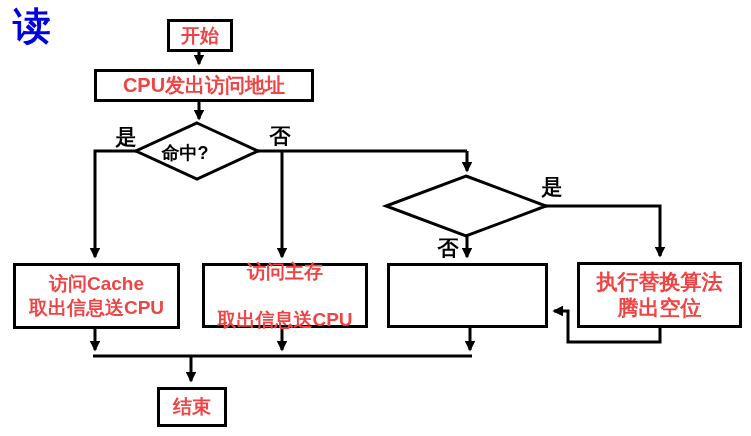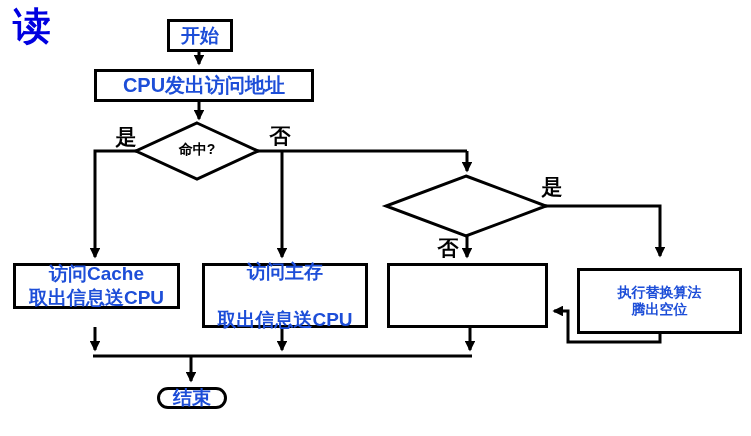--- a/index.html
+++ b/index.html
@@ -24,39 +24,39 @@
     position: absolute;
     box-sizing: border-box;
     border: 3px solid #000;
     background: #fff;
     display: flex;
     flex-direction: column;
     align-items: center;
     justify-content: center;
     text-align: center;
     font-weight: bold;
-    color: #1d4ed8;
+    color: #ef4444;
     line-height: 1.25;
   }
   .node .ln { white-space: nowrap; }
   .start-box  { left: 167px; top: 19px;  width: 66px;  height: 33px; font-size: 19px; }
   .cpu-box    { left: 94px;  top: 69px;  width: 220px; height: 33px; font-size: 20px; }
-  .box-a      { left: 13px;  top: 263px; width: 167px; height: 46px; font-size: 19px; }
+  .box-a      { left: 13px;  top: 263px; width: 167px; height: 66px; font-size: 19px; }
   .box-b      { left: 202px; top: 263px; width: 166px; height: 65px; font-size: 19px; gap: 24px; }
   .box-c      { left: 387px; top: 263px; width: 161px; height: 65px; font-size: 19px; }
-  .box-d      { left: 577px; top: 268px; width: 165px; height: 66px; font-size: 14px; }
-  .end-box    { left: 157px; top: 387px; width: 70px;  height: 22px; font-size: 19px; border-radius: 14px; }
+  .box-d      { left: 577px; top: 262px; width: 165px; height: 66px; font-size: 21px; }
+  .end-box    { left: 157px; top: 387px; width: 70px;  height: 40px; font-size: 19px; }
   .dlabel {
     position: absolute;
     text-align: center;
     font-weight: bold;
     color: #000;
     white-space: nowrap;
   }
-  .hit-label      { left: 147px; top: 141px; width: 100px; font-size: 14px; }
+  .hit-label      { left: 135px; top: 141px; width: 100px; font-size: 18px; }
   .full-label     { left: 396px; top: 196px; width: 140px; font-size: 18px; }
   .edge-label {
     position: absolute;
     font-weight: bold;
     color: #000;
     font-size: 21px;
     width: 40px;
     text-align: center;
   }
   .hit-yes  { left: 106px; top: 123px; }

